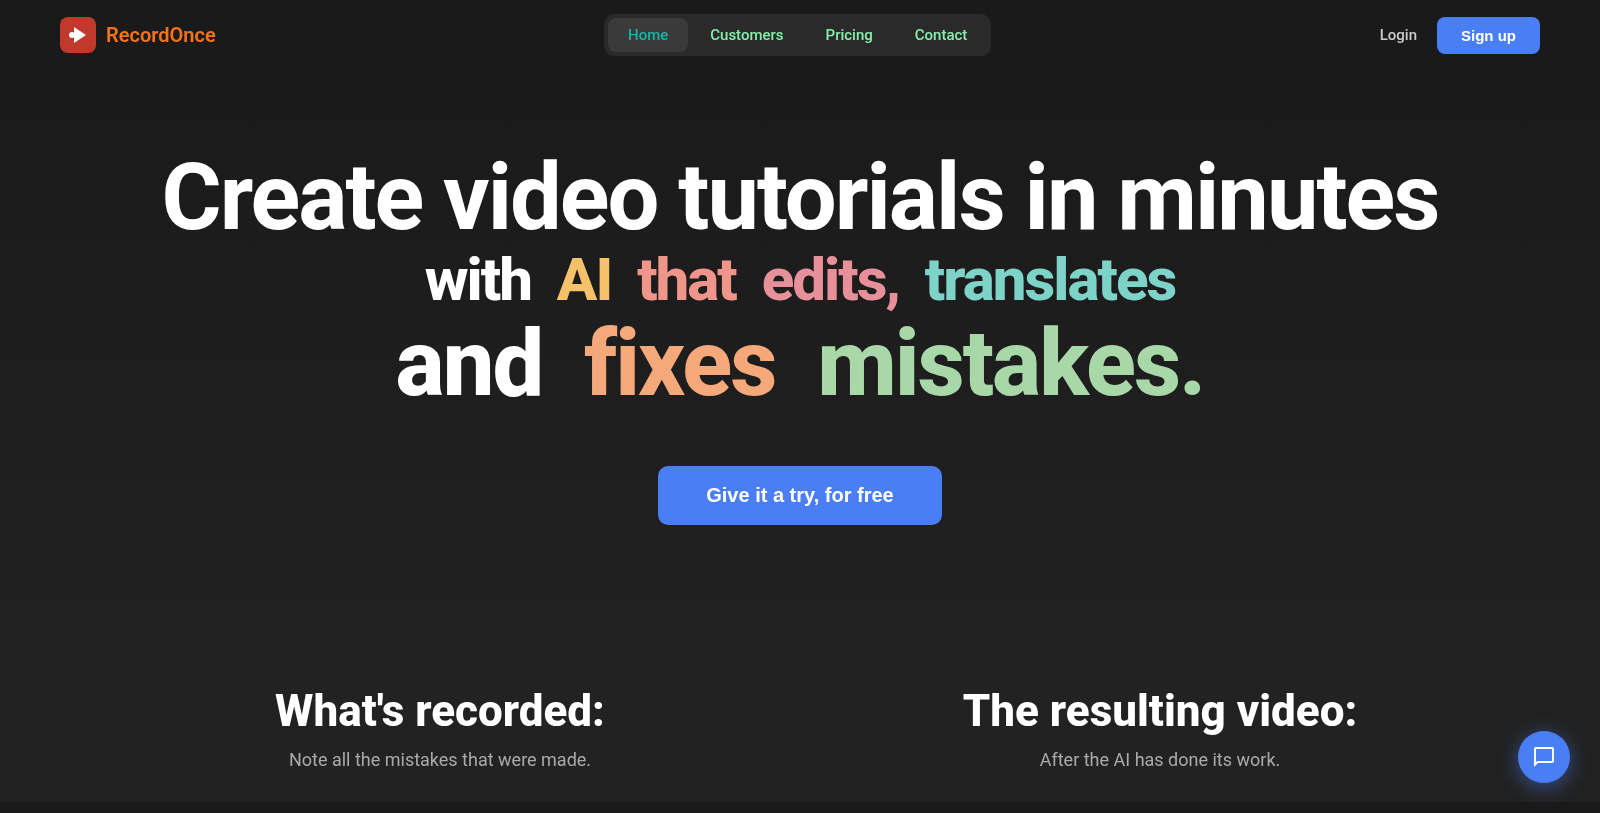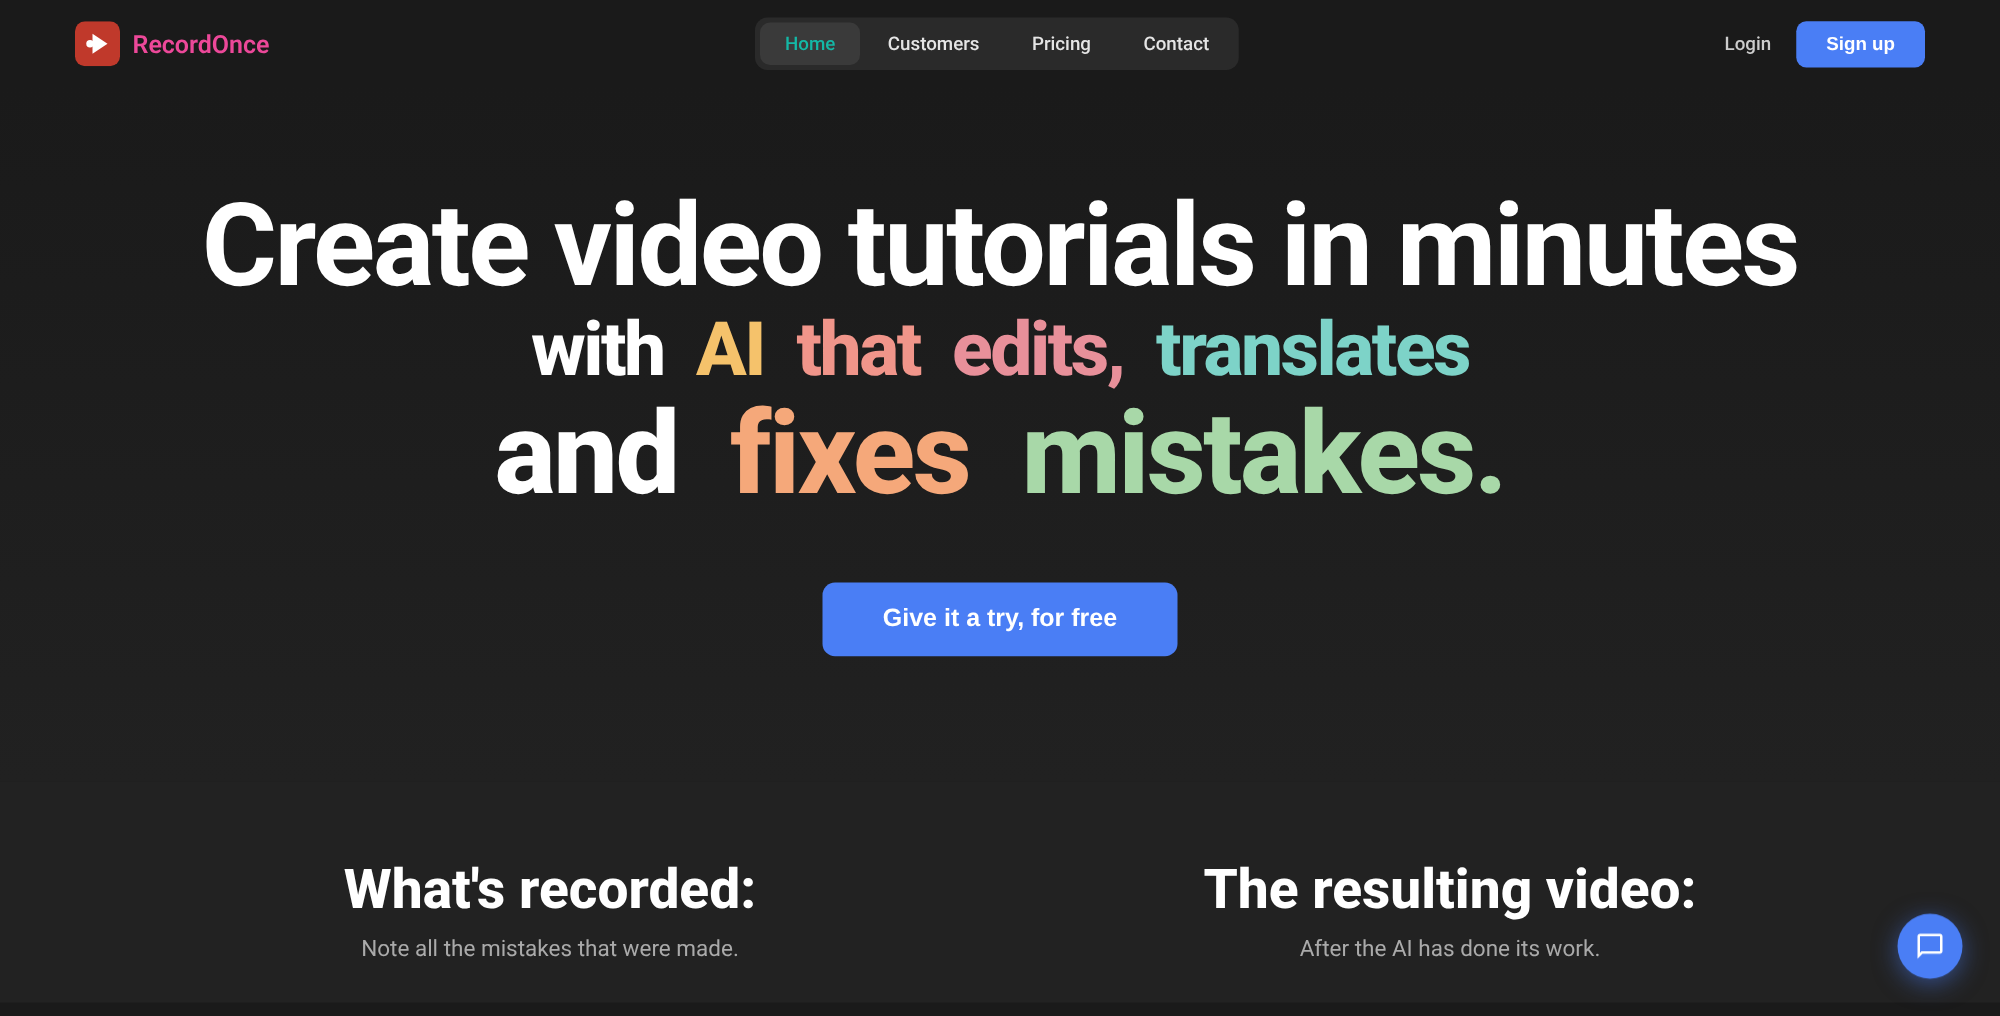--- a/index.html
+++ b/index.html
@@ -38,38 +38,38 @@
     }
 
     .logo-icon {
       width: 36px;
       height: 36px;
     }
 
     .logo-text {
       font-size: 20px;
       font-weight: 600;
-      color: #ec4899;
+      color: #f97316;
     }
 
     .navbar-center {
       display: flex;
       align-items: center;
       background-color: #2a2a2a;
       border-radius: 10px;
       padding: 4px;
       gap: 2px;
     }
 
     .nav-link {
       padding: 8px 20px;
       border-radius: 8px;
       font-size: 15px;
       font-weight: 500;
-      color: #e5e5e5;
+      color: #86efac;
       cursor: pointer;
       text-decoration: none;
       transition: background 0.2s;
     }
 
     .nav-link.active {
       background-color: #3a3a3a;
       color: #14b8a6;
     }
 

